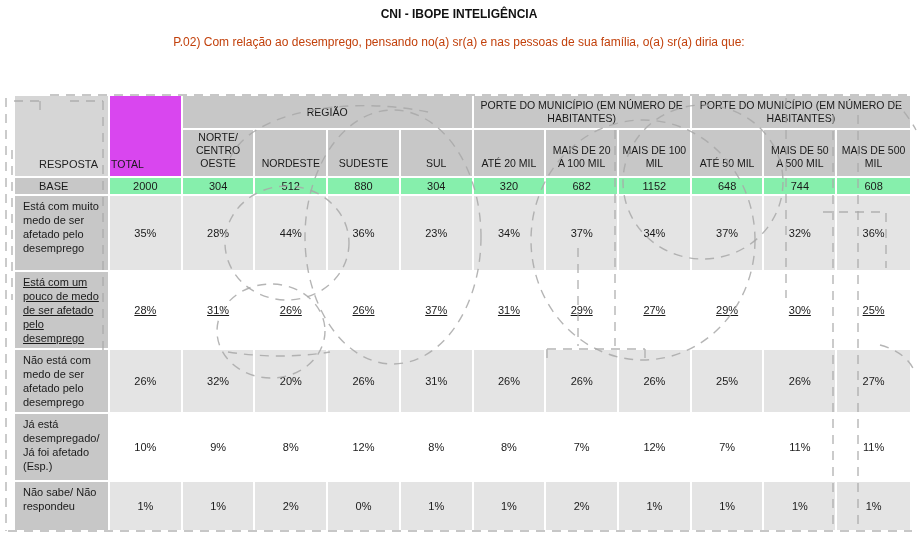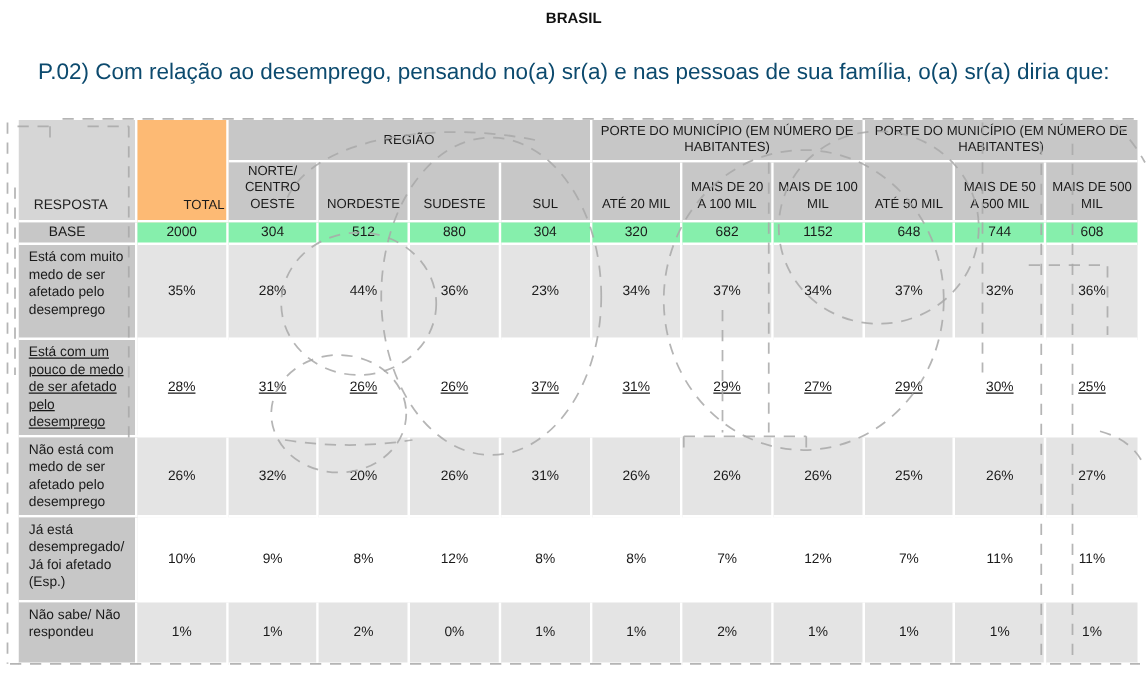--- a/index.html
+++ b/index.html
@@ -1,46 +1,46 @@
 <!DOCTYPE html>
 <html><head>
 <meta charset="utf-8">
 <style>
   html,body { margin:0; padding:0; }
   body {
     width:918px; height:538px; position:relative; overflow:hidden;
     background:#ffffff; font-family:"Liberation Sans", sans-serif; color:#1a1a1a;
   }
   .titles { text-align:center; padding-top:6px; font-weight:bold; font-size:12px; line-height:16px; color:#111; }
-  .question { margin-top:25px; text-align:center; font-size:18px; color:#0c4a6e; }
+  .question { margin-top:13px; text-align:center; font-size:12px; color:#c2410c; }
 
   table.survey {
     position:absolute; left:15px; top:96px; width:895px;
     border-collapse:separate; border-spacing:0; table-layout:fixed;
   }
   table.survey td, table.survey th {
     border-right:2px solid #fff; border-bottom:2px solid #fff;
     font-weight:normal; overflow:hidden;
   }
   table.survey td:last-child, table.survey th:last-child { border-right:none; }
 
   .corner-cell {
     background:#d6d6d6; vertical-align:bottom; text-align:left;
-    padding:0 0 6px 12px; font-size:11px; color:#222;
+    padding:0 0 6px 24px; font-size:11px; color:#222;
   }
   .group-cell {
     background:#c7c7c7; text-align:center; vertical-align:middle;
     font-weight:bold; font-size:10.5px; line-height:13px; padding:2px 4px;
   }
   .col-head {
     background:#c7c7c7; text-align:center; vertical-align:bottom;
     font-weight:bold; font-size:10.5px; line-height:13px; padding:0 2px 6px 2px;
   }
   .total-head {
-    background:#fdba74; text-align:right; vertical-align:bottom;
+    background:#d946ef; text-align:left; vertical-align:bottom;
     font-weight:bold; font-size:10.5px; padding-bottom:6px;
   }
   .label-cell {
     background:#c7c7c7; text-align:left; vertical-align:top;
     padding:3px 4px 3px 8px; font-size:11px; line-height:14px;
   }
   .base-label { background:#c7c7c7; text-align:left; vertical-align:middle; padding-left:24px; font-size:11px; }
   .val-cell { text-align:center; vertical-align:middle; font-size:11px; background:#ffffff; }
   tr.shaded .val-cell { background:#e4e4e4; }
   tr.base-row .val-cell { background:#86efac; }
@@ -49,21 +49,21 @@
     position:absolute; left:0; top:0; z-index:5; pointer-events:none;
   }
   .watermark path, .watermark ellipse, .watermark line {
     fill:none; stroke:#a8a8a8; stroke-width:1.4; stroke-dasharray:9 7; opacity:0.85;
   }
 </style>
 </head>
 <body>
 
 <div class="titles">
-  <div>BRASIL</div>
+  <div>CNI - IBOPE INTELIGÊNCIA</div>
 </div>
 
 <div class="question">P.02) Com relação ao desemprego, pensando no(a) sr(a) e nas pessoas de sua família, o(a) sr(a) diria que:</div>
 
 <table class="survey">
   <colgroup>
     <col style="width:95px">
     <col>
       <col>
       <col>

